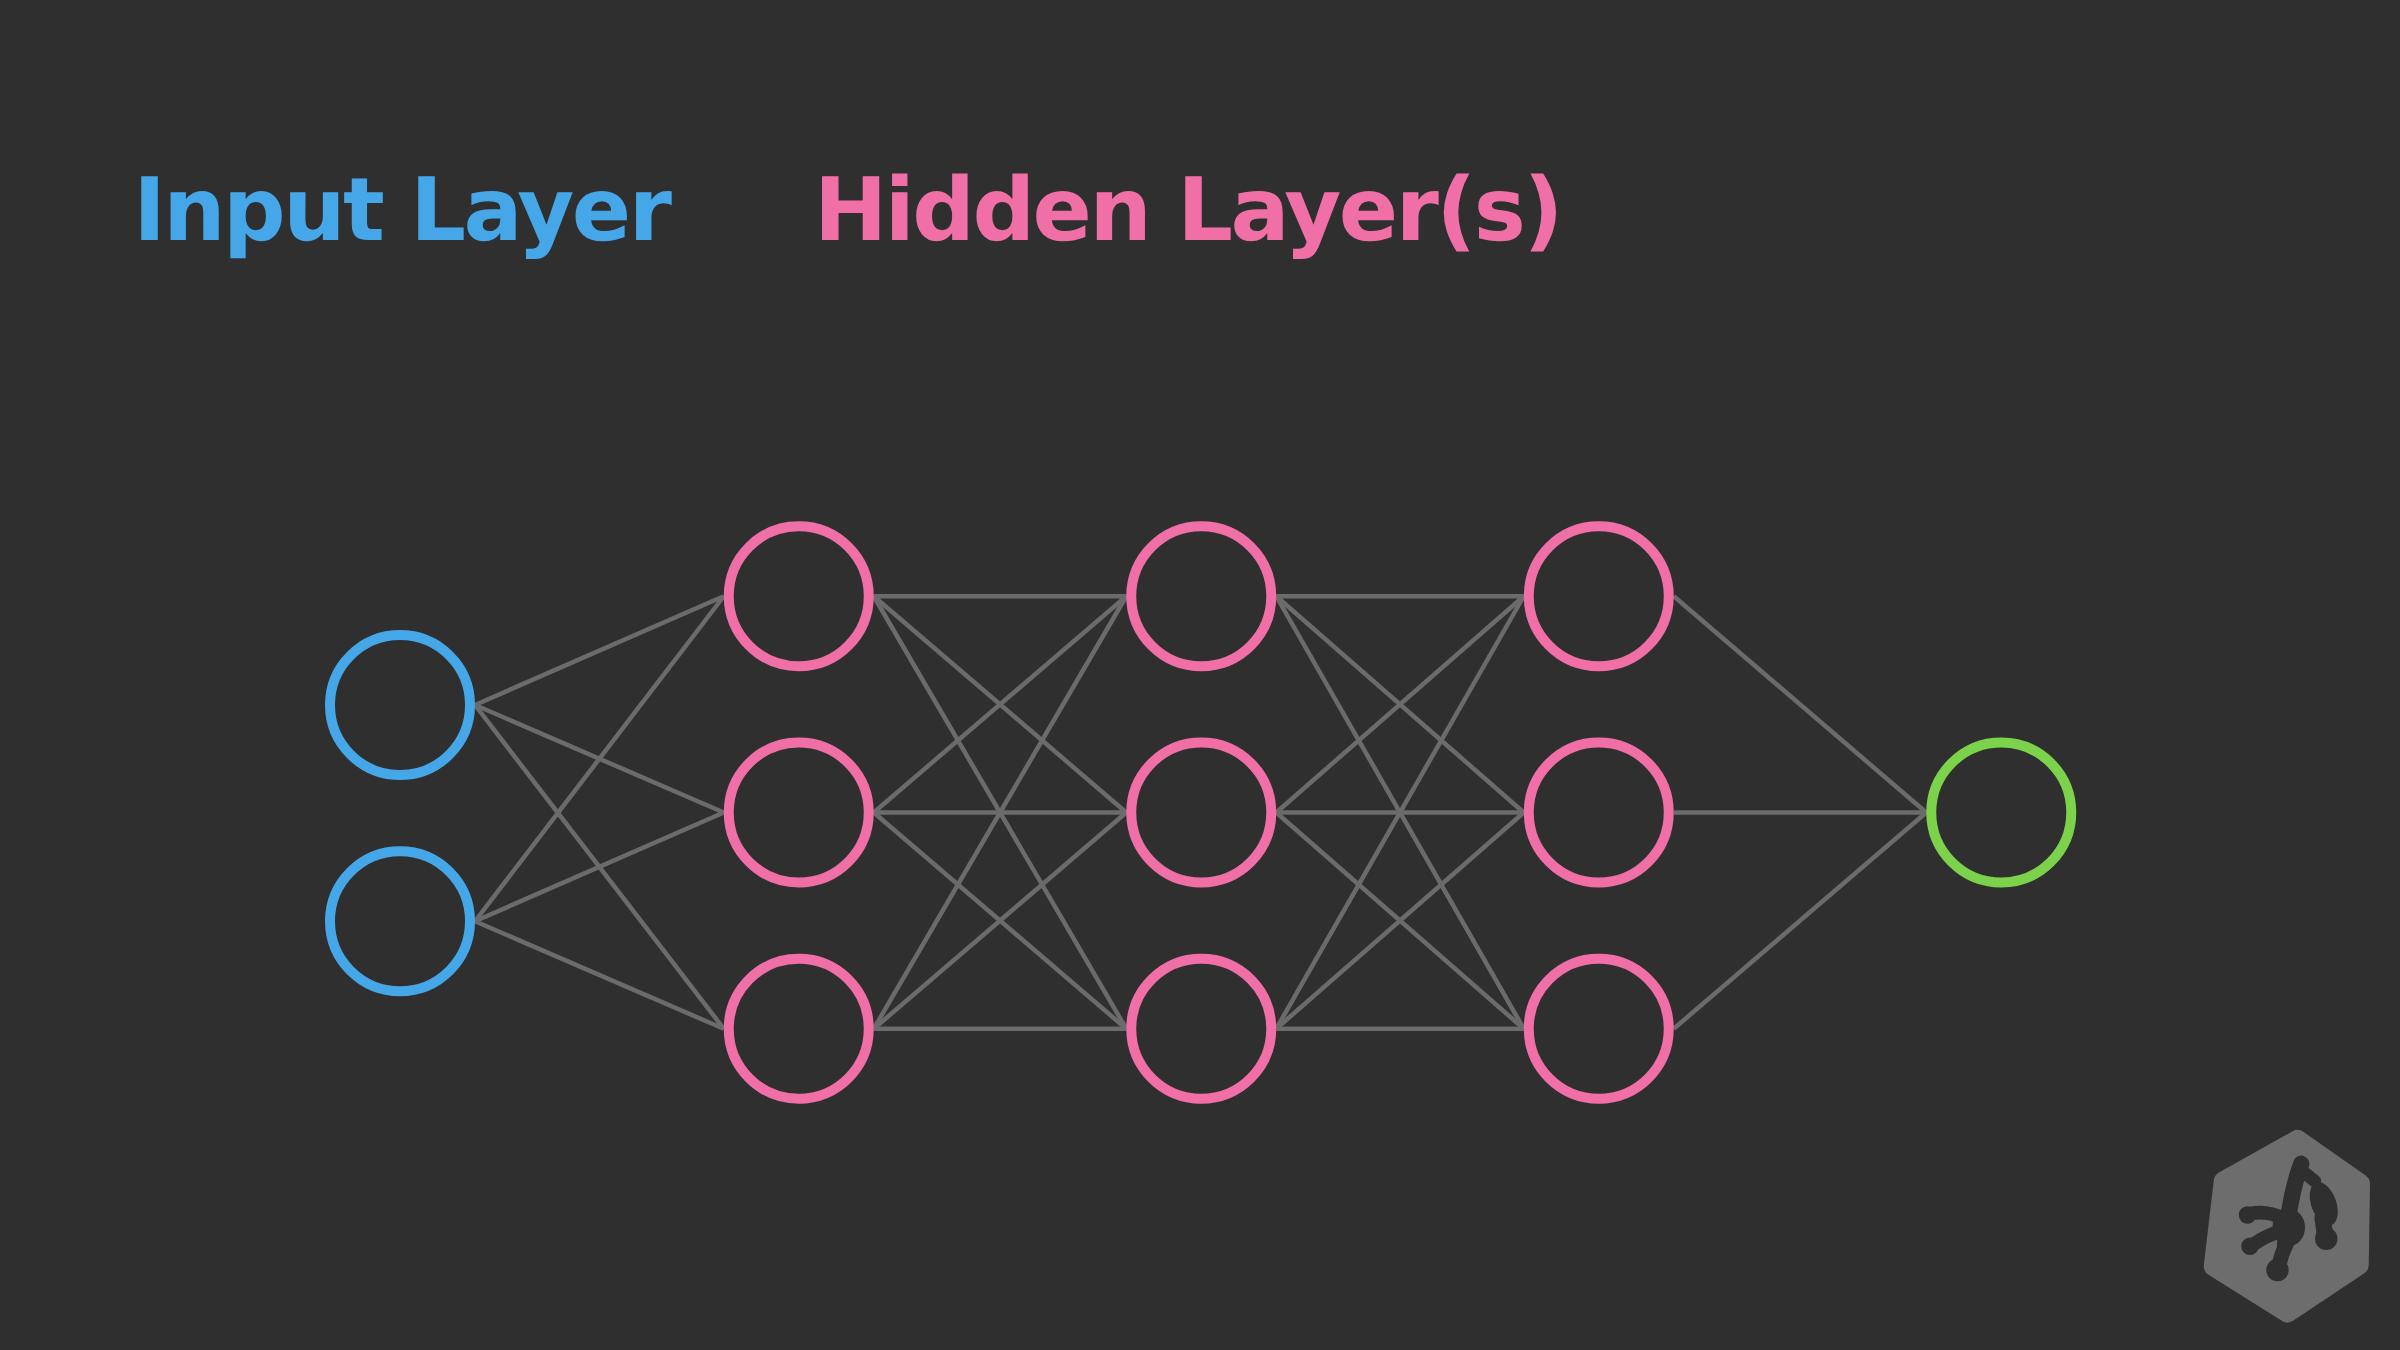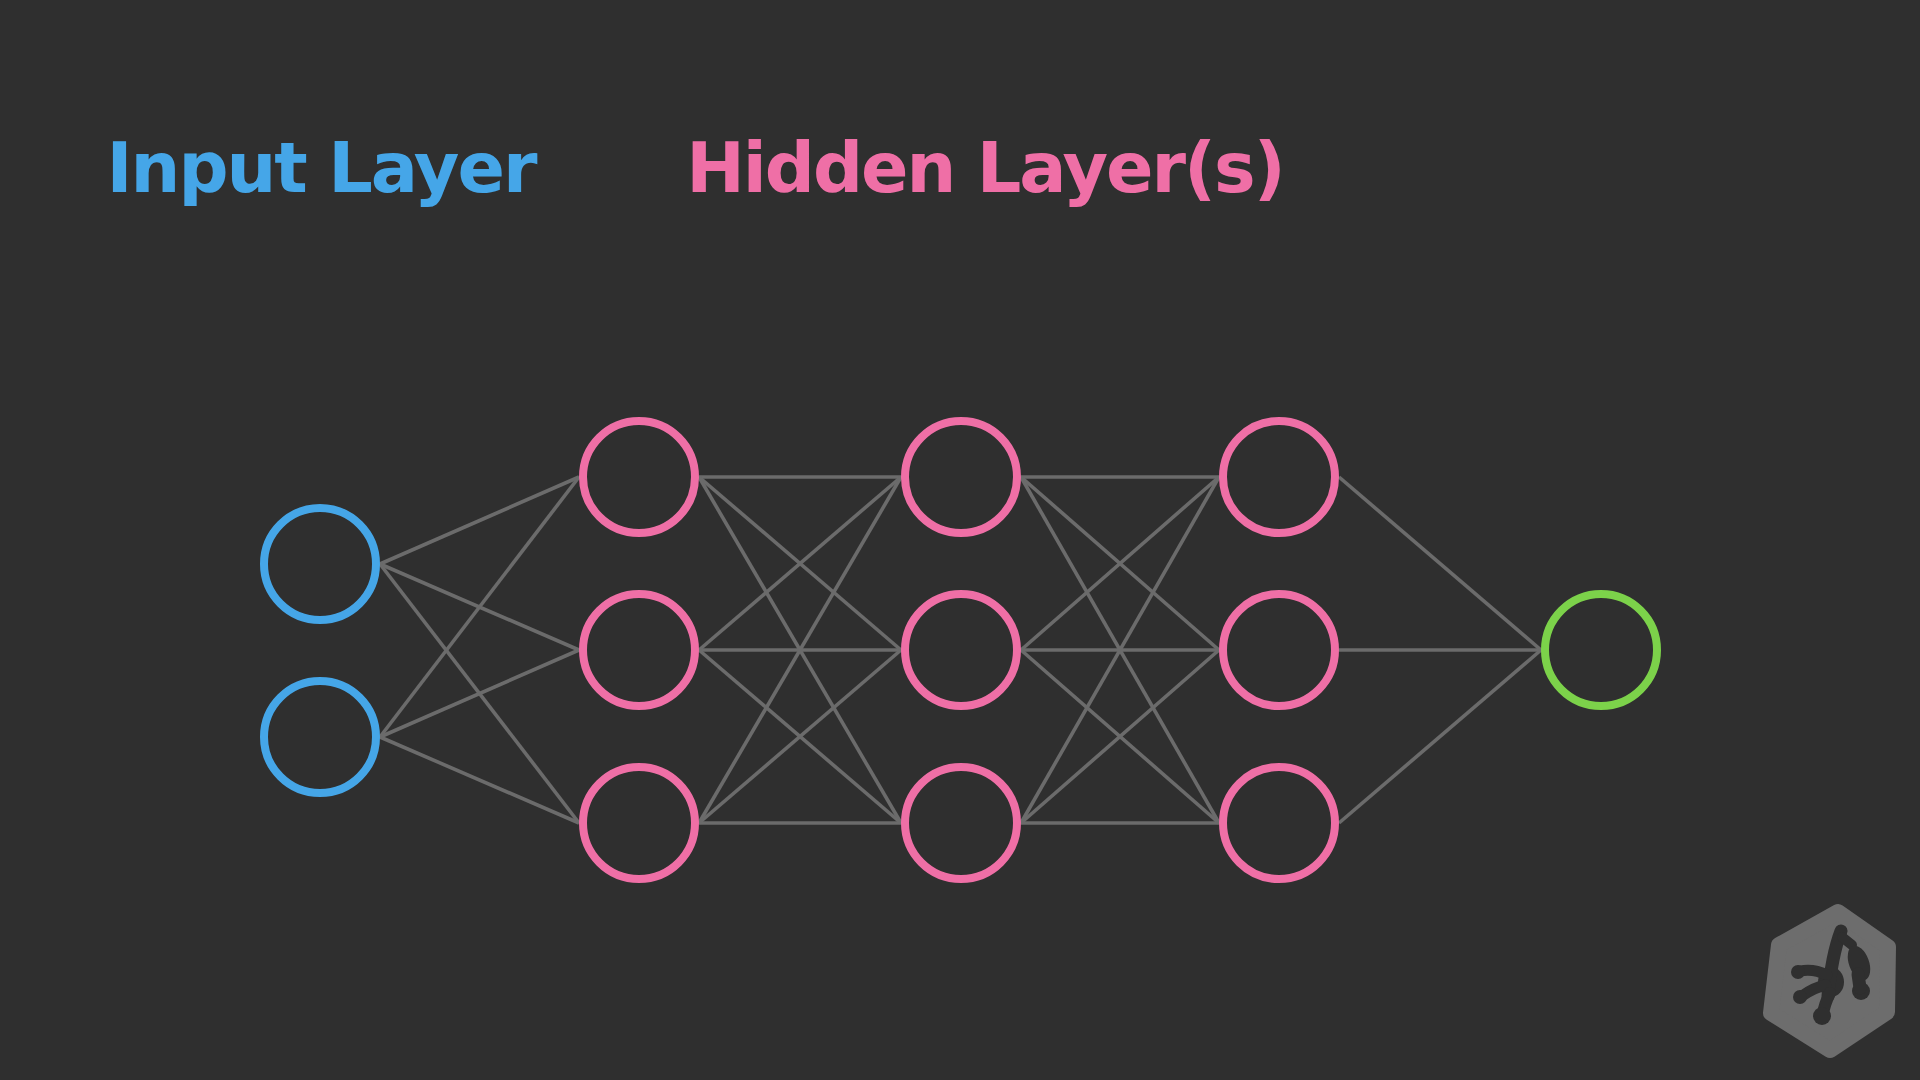--- a/index.html
+++ b/index.html
@@ -36,21 +36,21 @@
     display: block;
   }
 </style>
 </head>
 <body style="background: rgb(47, 47, 47);">
 
 <div class="stage">
 
   <div class="layer-title" style="left: 321px; color: rgb(69, 166, 232);">Input Layer</div>
 
-  <div class="layer-title" style="left: 985px; color: rgb(239, 111, 166);">Hidden Layer(s)</div>
+  <div class="layer-title" style="left: 950px; color: rgb(239, 111, 166);">Hidden Layer(s)</div>
 
 
   <svg id="network-svg" viewBox="0 0 1920 1080" xmlns="http://www.w3.org/2000/svg">
 
     <g id="edges-group">
         <line x1="380" y1="564" x2="579" y2="477" stroke="#6B6B6B" stroke-width="3.6"></line>
         <line x1="380" y1="564" x2="579" y2="650" stroke="#6B6B6B" stroke-width="3.6"></line>
         <line x1="380" y1="564" x2="579" y2="823" stroke="#6B6B6B" stroke-width="3.6"></line>
         <line x1="380" y1="737" x2="579" y2="477" stroke="#6B6B6B" stroke-width="3.6"></line>
         <line x1="380" y1="737" x2="579" y2="650" stroke="#6B6B6B" stroke-width="3.6"></line>

